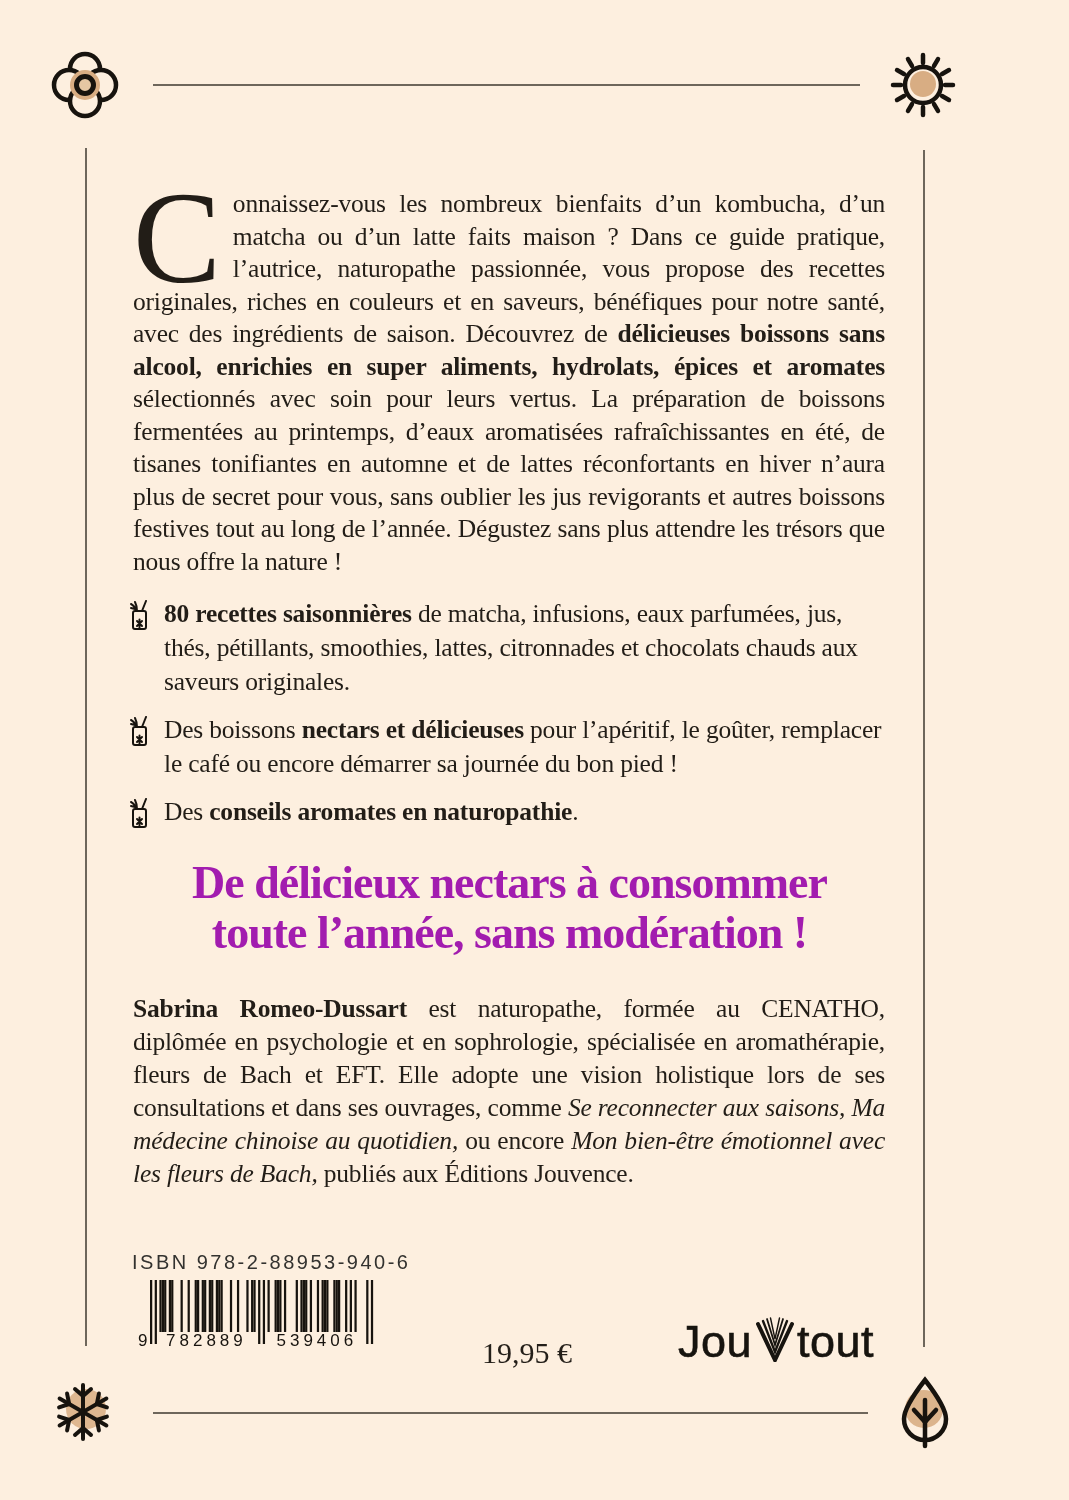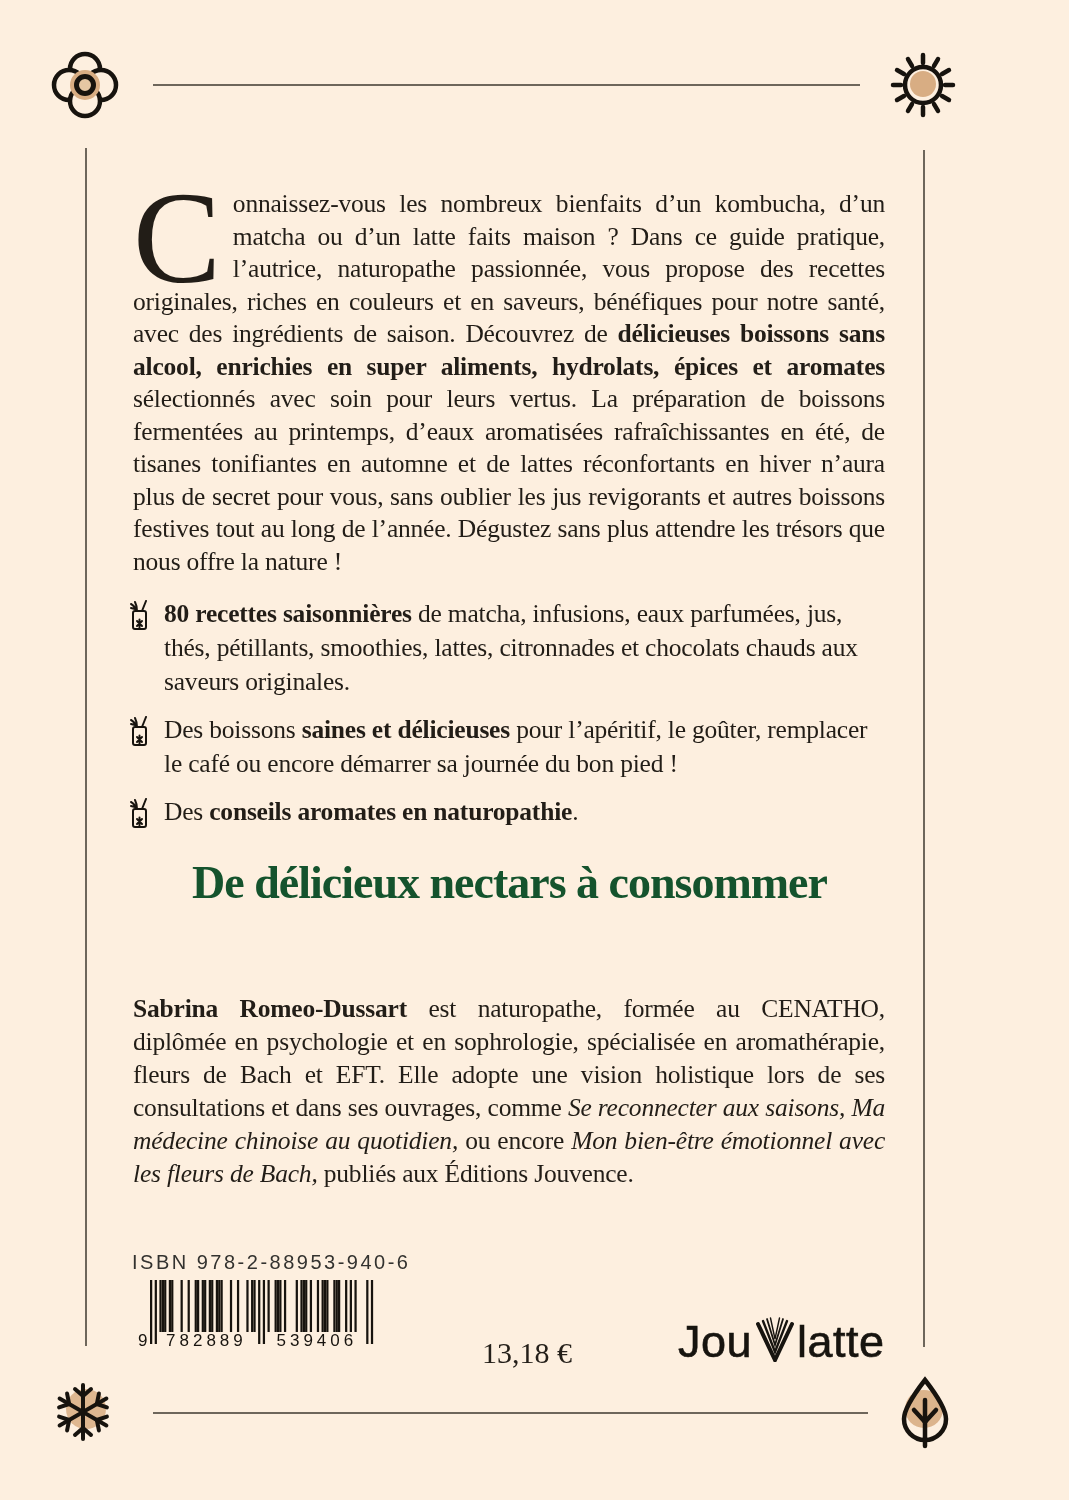--- a/index.html
+++ b/index.html
@@ -44,21 +44,21 @@
   }
   #bullets li{position:relative;padding-left:36px;margin-bottom:14px;}
   #bullets li .bullet-icon{position:absolute;left:0;top:3px;}
 
   #headline{
     position:absolute;left:0;top:858px;width:1019px;
     text-align:center;
     font-weight:700;
     font-size:46px;line-height:50px;
     letter-spacing:-1px;
-    color:#14532d;
+    color:#a21caf;
     margin:0;
   }
   #bio{
     position:absolute;left:133px;top:992px;width:752px;
     font-size:25.5px;line-height:33px;letter-spacing:-0.2px;
   }
 
   
   #isbn-label{
     position:absolute;left:132px;top:1251px;
@@ -181,33 +181,34 @@
     <path class="ink-thin" d="M9 21 l5 5 M14 21 l-5 5 M11.5 19.5 v8"></path>
   </svg>
 <span><span class="b">80 recettes saisonnières</span><span> de matcha, infusions, eaux parfumées, jus, thés, pétillants, smoothies, lattes, citronnades et chocolats chauds aux saveurs originales.</span></span></li>
     <li>
   <svg class="bullet-icon" width="24" height="32" viewBox="0 0 24 32">
     <rect class="ink-thin" x="5" y="11" width="13" height="18" rx="2"></rect>
     <line class="ink-thin" x1="14" y1="11" x2="18" y2="1"></line>
     <path class="ink-thin" d="M9 11 C7 7 5 5 3 4 M9 11 C9 7 8 4 7 2 M3 8 L7 9"></path>
     <path class="ink-thin" d="M9 21 l5 5 M14 21 l-5 5 M11.5 19.5 v8"></path>
   </svg>
-<span><span>Des boissons </span><span class="b">saines et délicieuses</span><span> pour l’apéritif, le goûter, remplacer le café ou encore démarrer sa journée du bon pied&nbsp;!</span></span></li>
+<span><span>Des boissons </span><span class="b">nectars et délicieuses</span><span> pour l’apéritif, le goûter, remplacer le café ou encore démarrer sa journée du bon pied&nbsp;!</span></span></li>
     <li>
   <svg class="bullet-icon" width="24" height="32" viewBox="0 0 24 32">
     <rect class="ink-thin" x="5" y="11" width="13" height="18" rx="2"></rect>
     <line class="ink-thin" x1="14" y1="11" x2="18" y2="1"></line>
     <path class="ink-thin" d="M9 11 C7 7 5 5 3 4 M9 11 C9 7 8 4 7 2 M3 8 L7 9"></path>
     <path class="ink-thin" d="M9 21 l5 5 M14 21 l-5 5 M11.5 19.5 v8"></path>
   </svg>
 <span><span>Des </span><span class="b">conseils aromates en naturopathie</span><span>.</span></span></li>
   </ul>
 
 <h2 id="headline">
   <div>De délicieux nectars à consommer</div>
+  <div>toute l’année, sans modération&nbsp;!</div>
 </h2>
 
 <div id="bio" class="richtext">
   <span><span class="b">Sabrina Romeo-Dussart</span><span> est naturopathe, formée au CENATHO, diplômée en psychologie et en sophrologie, spécialisée en aromathérapie, fleurs de Bach et EFT. Elle adopte une vision holistique lors de ses consultations et dans ses ouvrages, comme </span><span class="i">Se reconnecter aux saisons,</span><span> </span><span class="i">Ma médecine chinoise au quotidien,</span><span> ou encore </span><span class="i">Mon bien-être émotionnel avec les fleurs de Bach,</span><span> publiés aux Éditions Jouvence.</span></span>
 </div>
 
 <div id="isbn-label">ISBN 978-2-88953-940-6</div>
 
 <svg id="barcode" width="250" height="80" viewBox="0 0 250 80">
     <rect x="14" y="0" width="2.2325" height="64" fill="#17130e"></rect>
@@ -255,26 +256,26 @@
     <rect x="209.05" y="0" width="2.2325" height="52" fill="#17130e"></rect>
     <rect x="213.75" y="0" width="2.2325" height="52" fill="#17130e"></rect>
     <rect x="218.45000000000002" y="0" width="2.2325" height="52" fill="#17130e"></rect>
     <rect x="230.20000000000002" y="0" width="2.2325" height="64" fill="#17130e"></rect>
     <rect x="234.9" y="0" width="2.2325" height="64" fill="#17130e"></rect>
     <text x="2" y="66" text-anchor="start" style="font-family:&quot;Liberation Sans&quot;,sans-serif;font-size:17px;letter-spacing:4px;fill:#17130e;">9</text>
     <text x="70.4" y="66" text-anchor="middle" style="font-family:&quot;Liberation Sans&quot;,sans-serif;font-size:17px;letter-spacing:4px;fill:#17130e;">782889</text>
     <text x="180.85" y="66" text-anchor="middle" style="font-family:&quot;Liberation Sans&quot;,sans-serif;font-size:17px;letter-spacing:4px;fill:#17130e;">539406</text>
   </svg>
 
-<div id="price">13,18 €</div>
+<div id="price">19,95 €</div>
 
 <div id="logo">
   <span>Jou</span>
   <svg class="logo-v" width="42" height="46" viewBox="0 0 42 46">
     <g fill="none" stroke="#17140f" stroke-linecap="round">
       <path d="M4 8 L21 44 L38 8" stroke-width="4"></path>
       <path d="M9 5 L21 36 L33 5" stroke-width="2.4"></path>
       <path d="M13 3 L21 29 L29 3" stroke-width="1.8"></path>
       <path d="M16.5 2 L21 23 L25.5 2" stroke-width="1.4"></path>
     </g>
   </svg>
-  <span>latte</span>
+  <span>tout</span>
 </div>
 
 </body></html>

